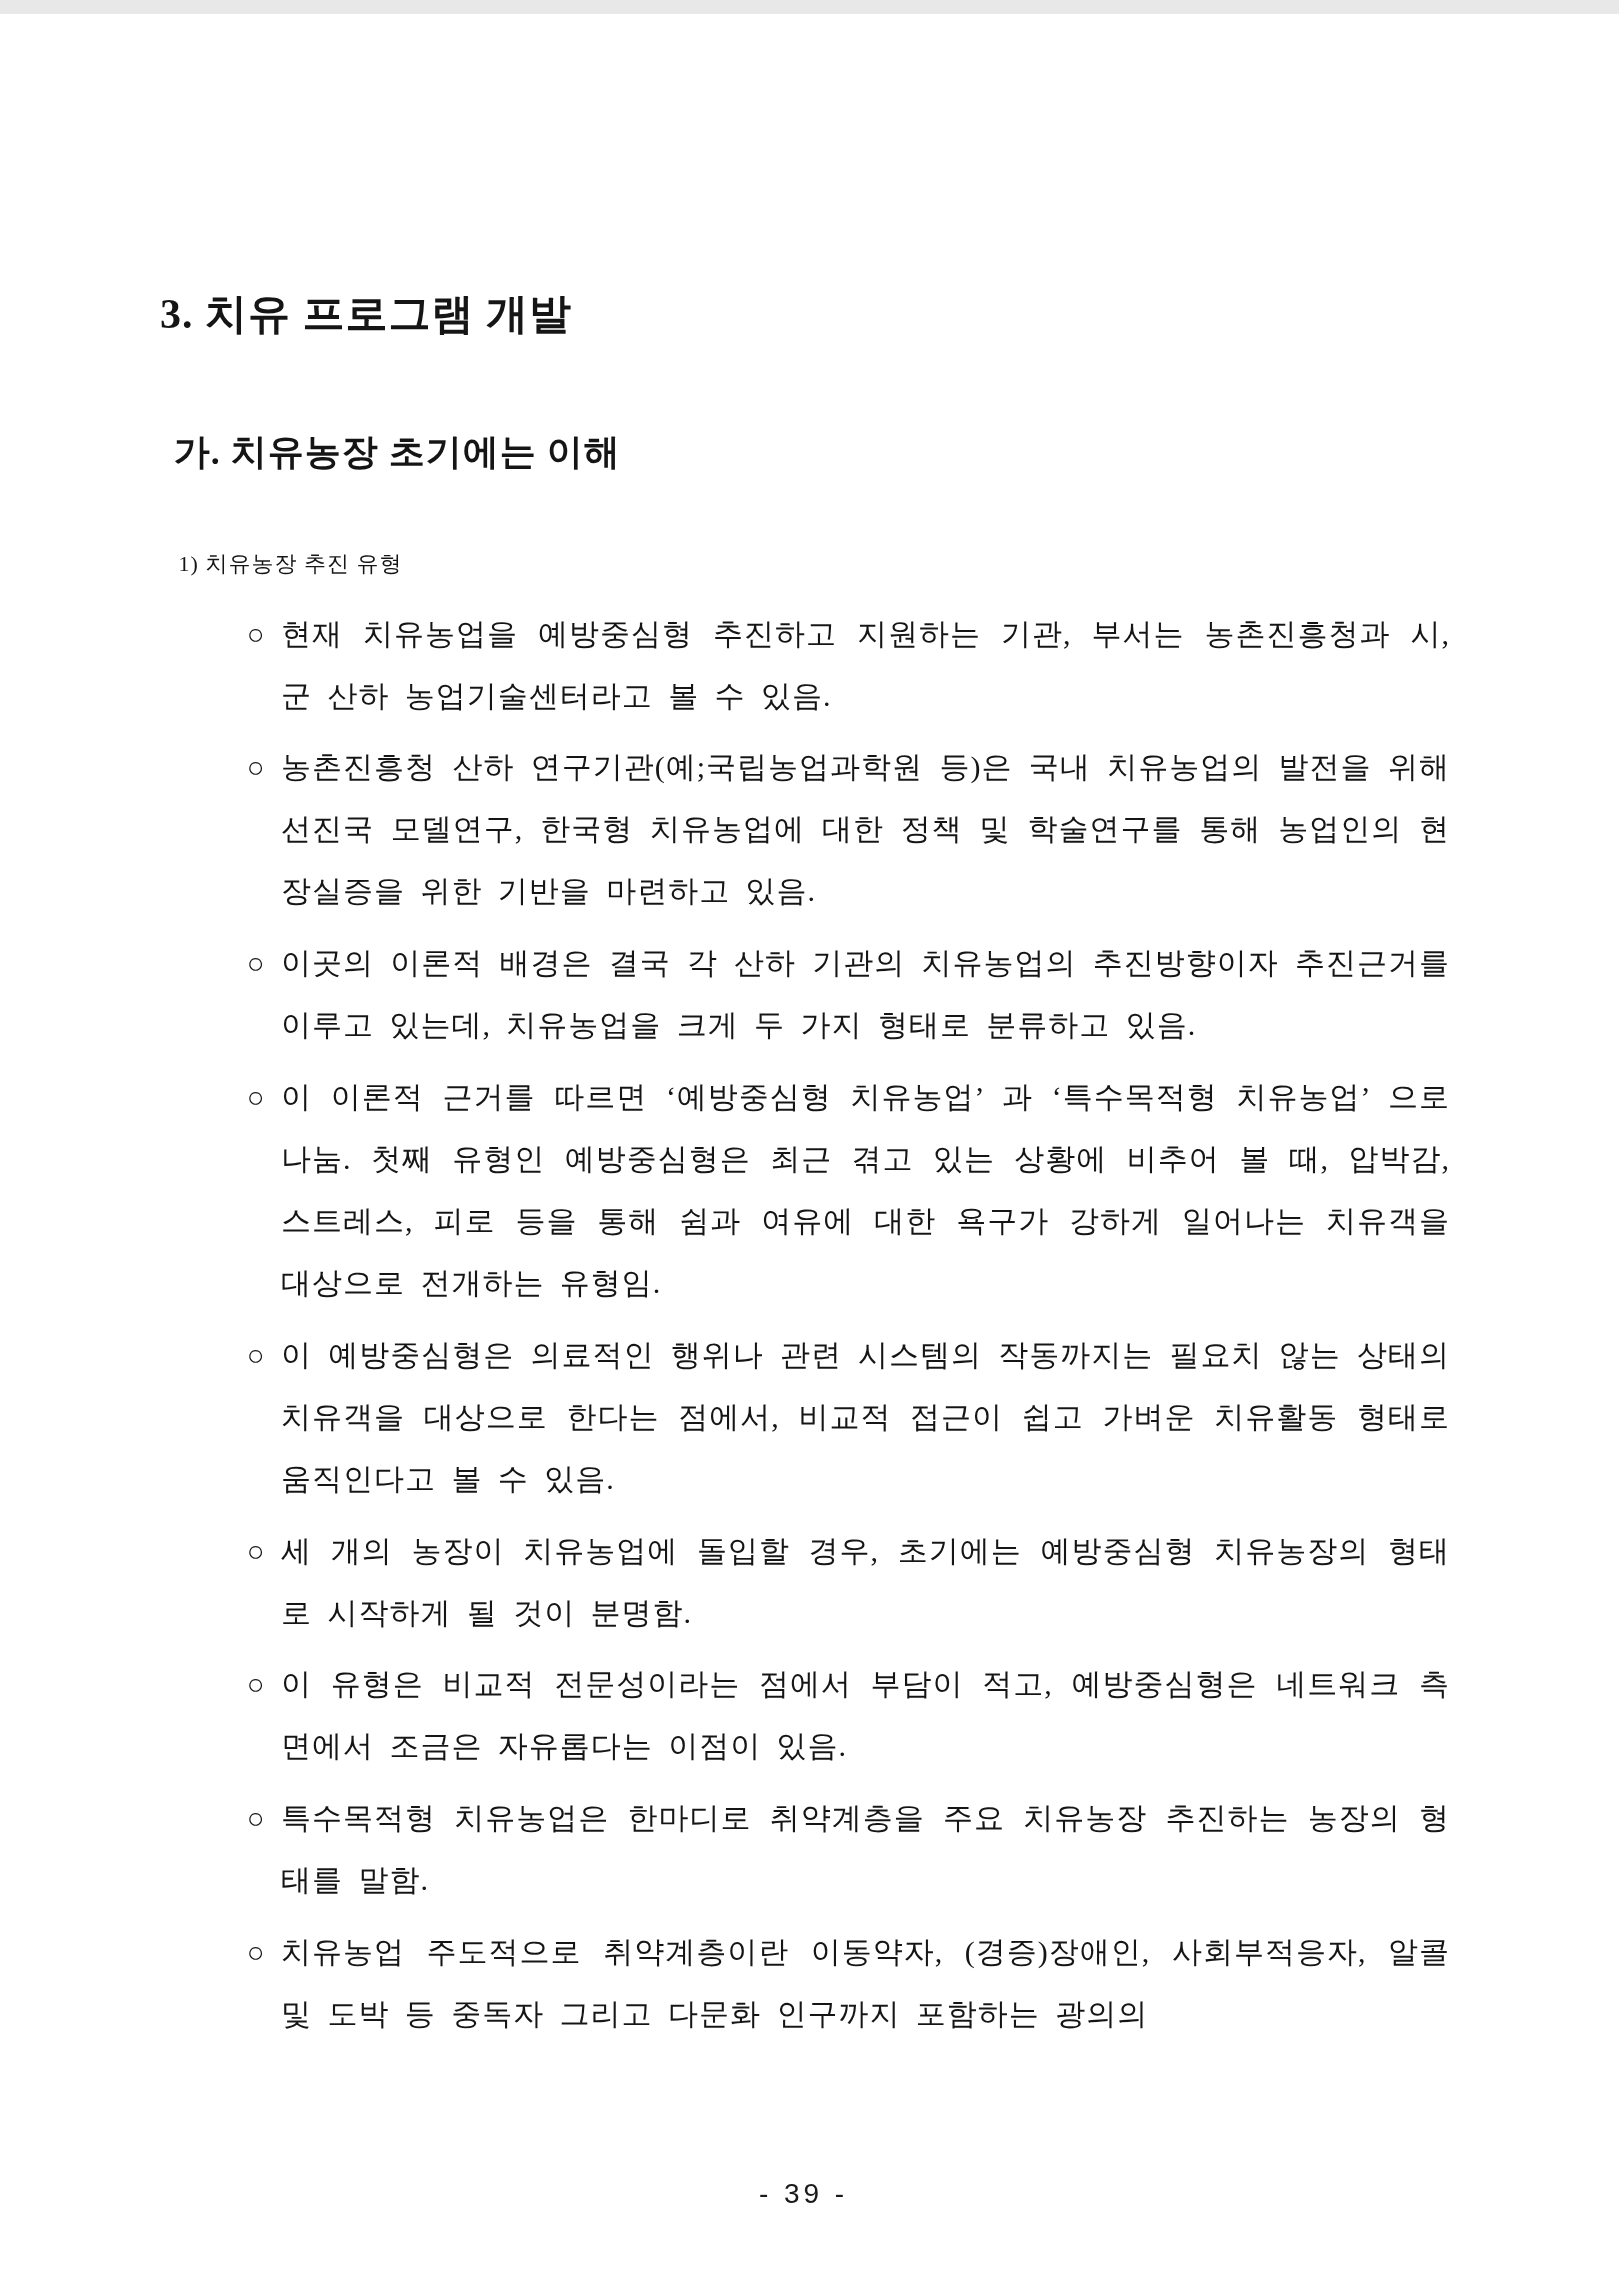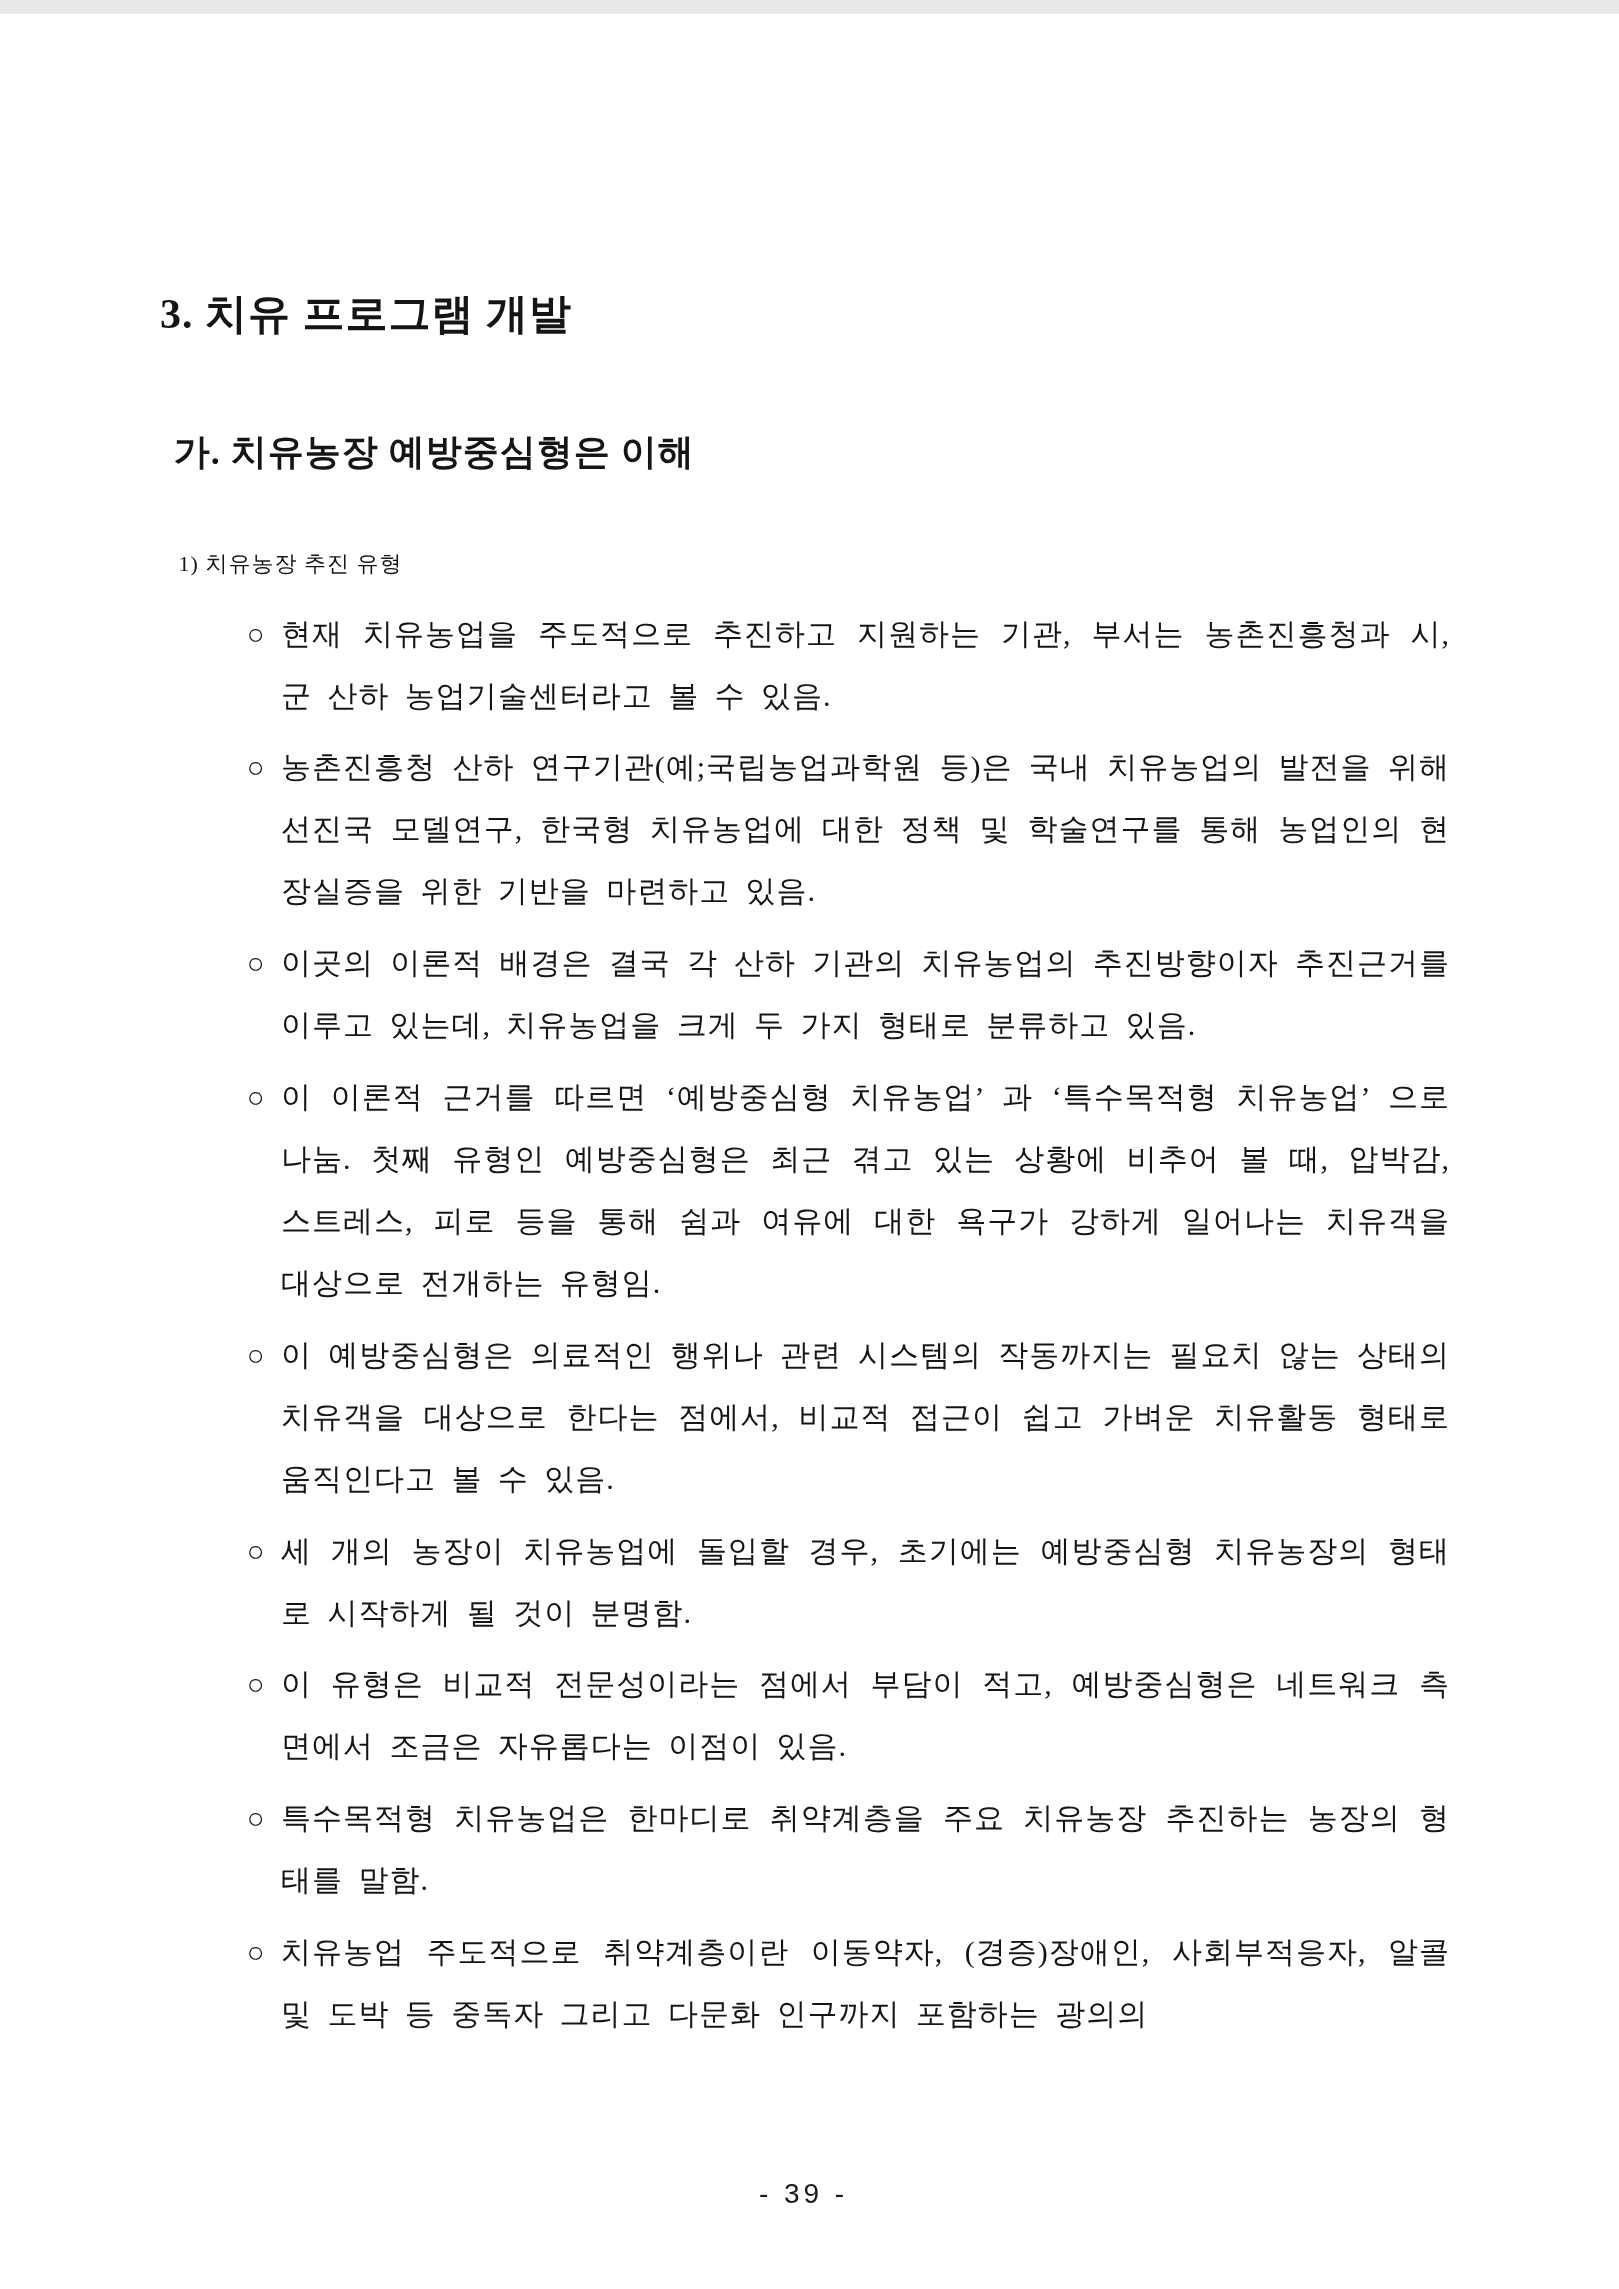--- a/index.html
+++ b/index.html
@@ -76,29 +76,29 @@
     font-family: "Liberation Sans", "DejaVu Sans", sans-serif;
   }
 </style>
 </head>
 <body>
 
 <div class="page">
 
   <h1 class="doc-title">3. 치유 프로그램 개발</h1>
 
-  <h2 class="section-heading">가. 치유농장 예방중심형은 이해</h2>
+  <h2 class="section-heading">가. 치유농장 초기에는 이해</h2>
 
   <div class="subsection-heading">1) 치유농장 추진 유형</div>
 
   <div class="bullet-list">
 
     <div class="bullet">
       <span class="marker">○</span>
-      <div class="btext">현재 치유농업을 주도적으로 추진하고 지원하는 기관, 부서는 농촌진흥청과 시, 군 산하 농업기술센터라고 볼 수 있음.</div>
+      <div class="btext">현재 치유농업을 예방중심형 추진하고 지원하는 기관, 부서는 농촌진흥청과 시, 군 산하 농업기술센터라고 볼 수 있음.</div>
     </div>
 
     <div class="bullet">
       <span class="marker">○</span>
       <div class="btext">농촌진흥청 산하 연구기관(예;국립농업과학원 등)은 국내 치유농업의 발전을 위해 선진국 모델연구, 한국형 치유농업에 대한 정책 및 학술연구를 통해 농업인의 현장실증을 위한 기반을 마련하고 있음.</div>
     </div>
 
     <div class="bullet">
       <span class="marker">○</span>
       <div class="btext">이곳의 이론적 배경은 결국 각 산하 기관의 치유농업의 추진방향이자 추진근거를 이루고 있는데, 치유농업을 크게 두 가지 형태로 분류하고 있음.</div>

